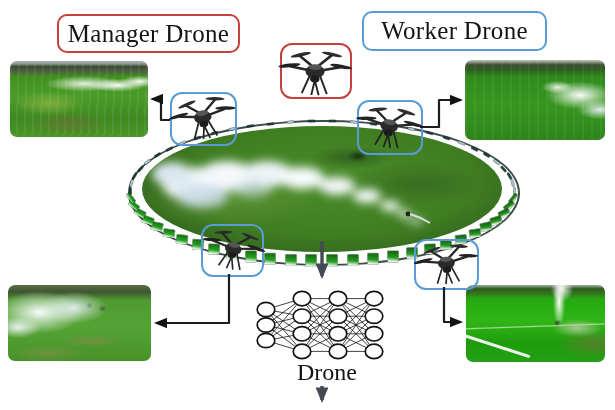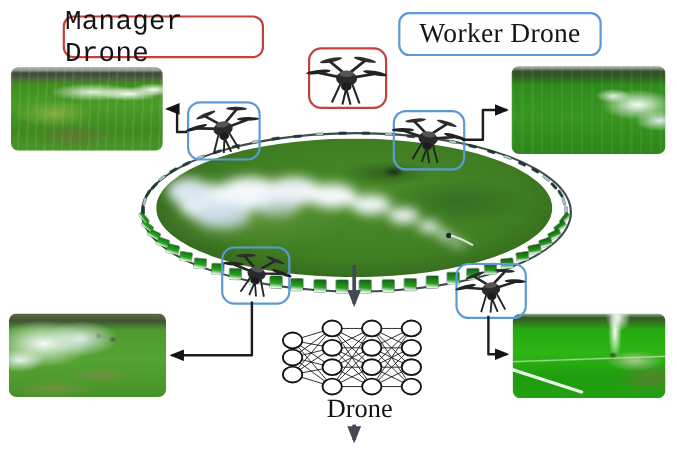--- a/index.html
+++ b/index.html
@@ -3,21 +3,21 @@
 <meta charset="utf-8">
 <style>
   html,body{margin:0;padding:0;background:#fff;}
   .stage{position:relative;width:615px;height:410px;background:#fff;overflow:hidden;
          font-family:"Liberation Sans",sans-serif;}
 
   
   .pill{position:absolute;display:flex;align-items:center;justify-content:center;
         border-radius:10px;background:#fff;color:#141414;z-index:6;
         font-family:"Liberation Serif",serif;font-size:25px;letter-spacing:.3px;}
-  .pill-manager{left:57px;top:14px;width:179px;height:35px;border:2.5px solid #c5403a;font-family:Liberation Mono, monospace;}
+  .pill-manager{left:57px;top:14px;width:179px;height:35px;border:2.5px solid #c5403a;}
   .pill-worker{left:362px;top:11px;width:181px;height:36px;border:2.5px solid #5b9bd5;justify-content:center;}
 
   
   .field{position:absolute;border-radius:7px;z-index:4;overflow:hidden;}
   .field-tl{left:10px;top:61px;width:138px;height:76px;
     background:
       radial-gradient(40px 9px at 78% 32%, rgba(255,255,255,.97), rgba(255,255,255,0) 72%),
       radial-gradient(55px 11px at 54% 30%, rgba(255,255,255,.85), rgba(255,255,255,0) 72%),
       radial-gradient(28px 8px at 94% 27%, rgba(255,255,255,.95), rgba(255,255,255,0) 72%),
       radial-gradient(46px 16px at 28% 56%, rgba(173,193,82,.55), rgba(173,193,82,0) 76%),

